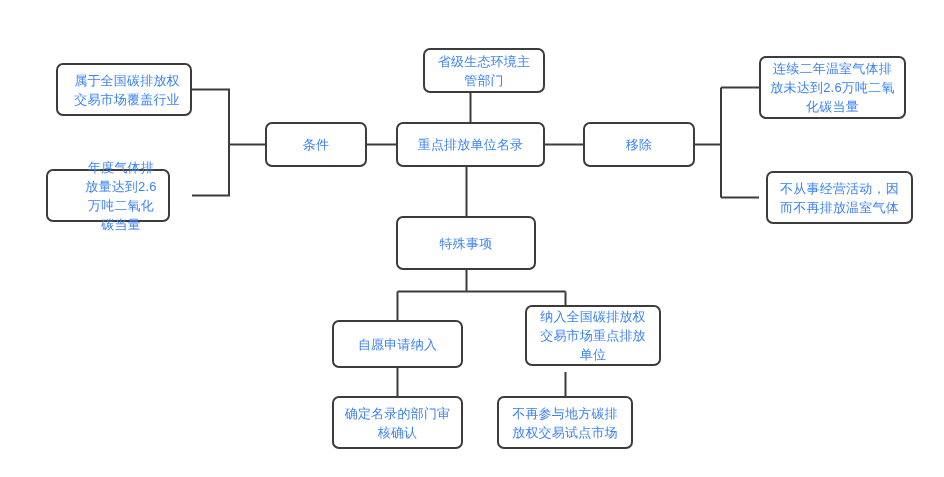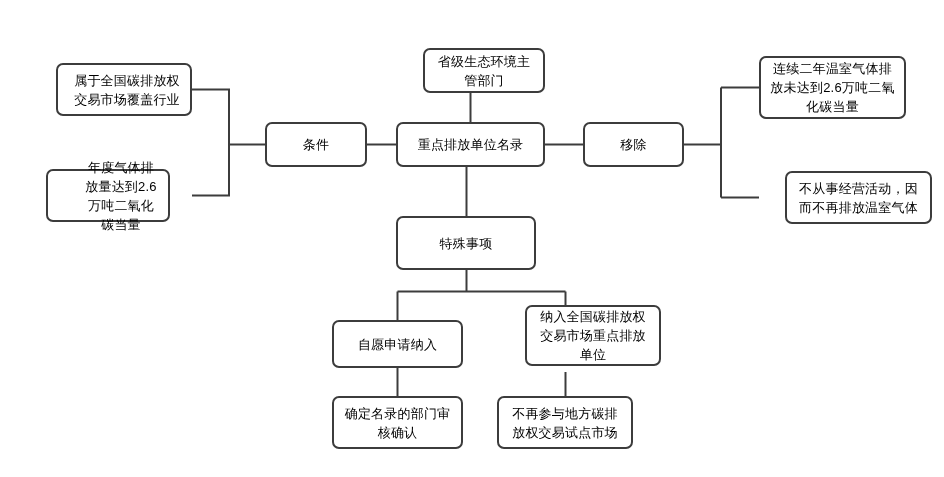--- a/index.html
+++ b/index.html
@@ -26,21 +26,21 @@
   .node {
     position: absolute;
     box-sizing: border-box;
     border: 2px solid #3c3c3c;
     border-radius: 7px;
     background: #ffffff;
     display: flex;
     align-items: center;
     justify-content: center;
     text-align: center;
-    color: #000000;
+    color: #3b82f6;
     font-size: 13px;
     line-height: 19px;
     letter-spacing: 0.2px;
     padding: 2px 8px;
     z-index: 2;
   }
   .node span {
     display: block;
     width: 100%;
   }
@@ -95,29 +95,29 @@
   </div>
 
   <div class="node" style="left:265px; top:122px; width:102px; height:45px;font-family:Liberation Serif, serif;">
     <span>条件</span>
   </div>
 
   <div class="node" style="left:396px; top:122px; width:149px; height:45px;">
     <span>重点排放单位名录</span>
   </div>
 
-  <div class="node" style="left:583px; top:122px; width:101px; height:45px;">
+  <div class="node" style="left:583px; top:122px; width:112px; height:45px;">
     <span>移除</span>
   </div>
 
   <div class="node" style="left:759px; top:56px; width:147px; height:63px;">
     <span>连续二年温室气体排放未达到2.6万吨二氧化碳当量</span>
   </div>
 
-  <div class="node" style="left:785px; top:171px; width:147px; height:53px;">
+  <div class="node" style="left:766px; top:171px; width:147px; height:53px;">
     <span>不从事经营活动，因而不再排放温室气体</span>
   </div>
 
   <div class="node" style="left:396px; top:216px; width:140px; height:54px;">
     <span>特殊事项</span>
   </div>
 
   <div class="node" style="left:332px; top:320px; width:131px; height:48px;">
     <span>自愿申请纳入</span>
   </div>

